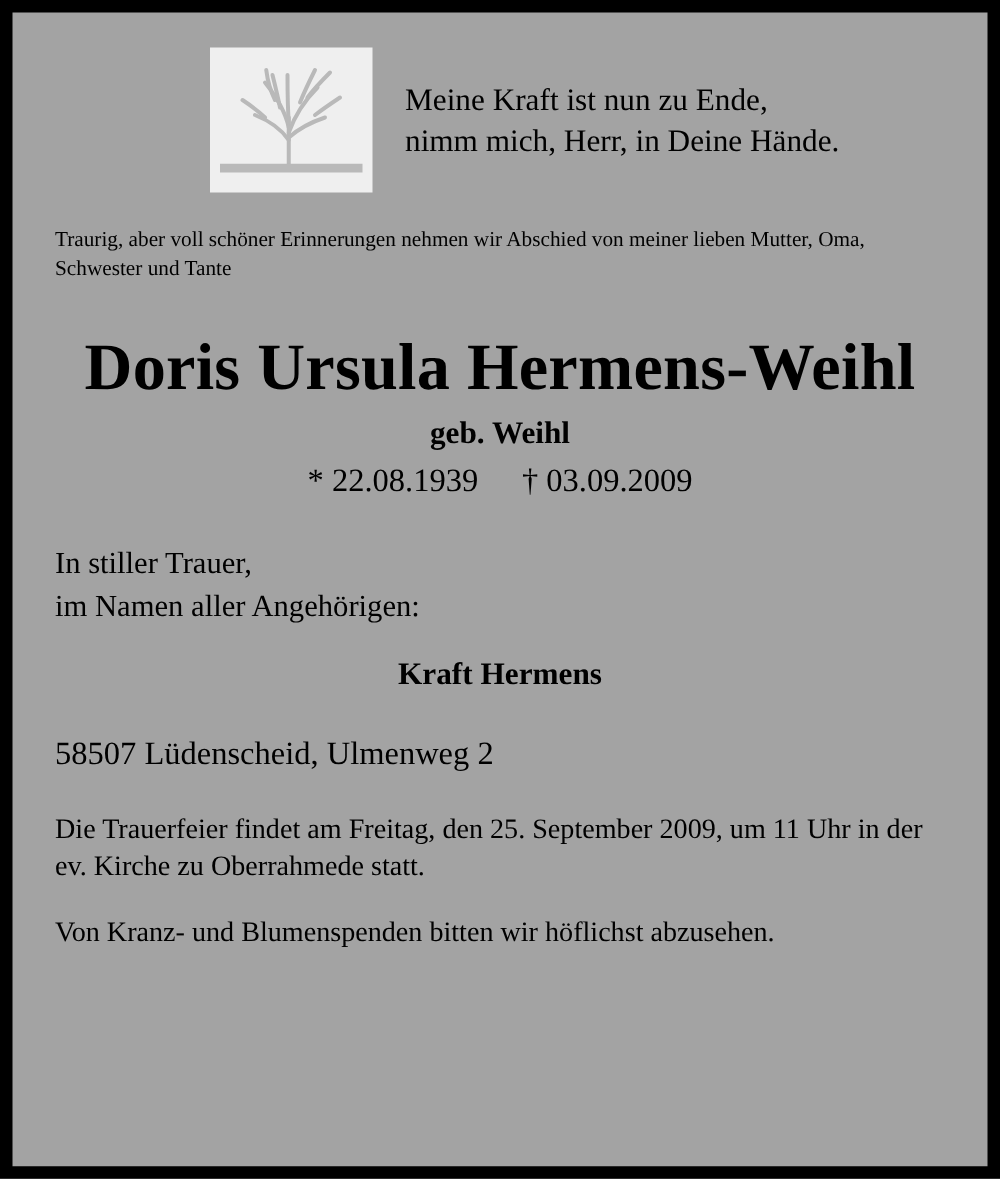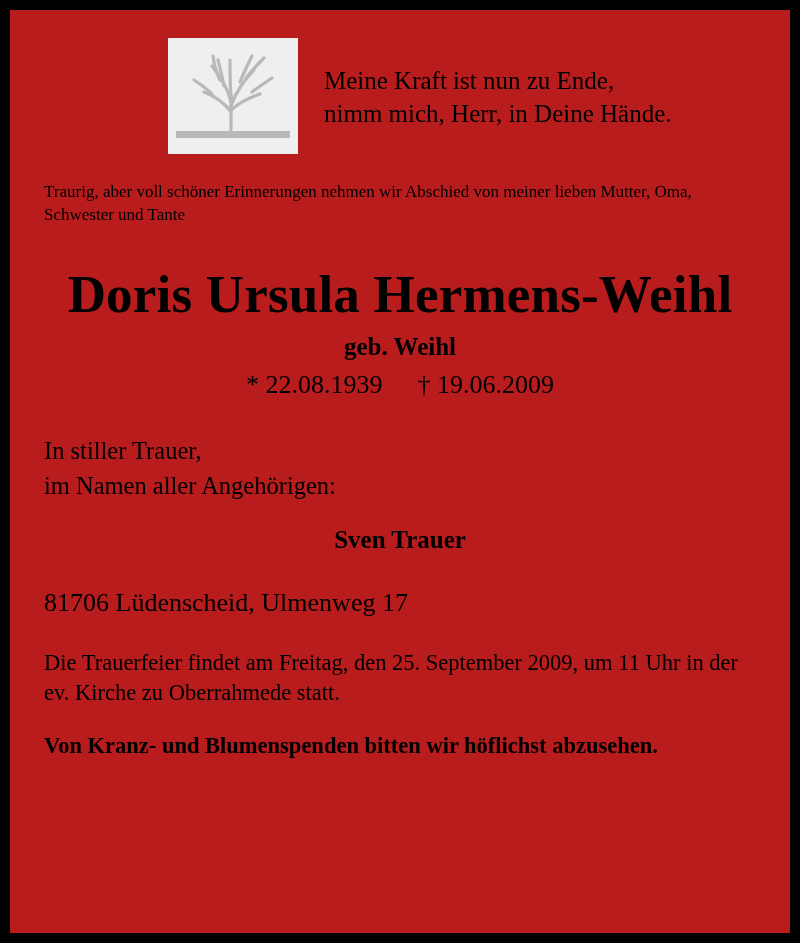--- a/index.html
+++ b/index.html
@@ -13,21 +13,21 @@
     font-family: "Liberation Serif", serif;
     color: #000000;
     overflow: hidden;
   }
   .obituary {
     position: relative;
     width: 800px;
     height: 943px;
     box-sizing: border-box;
     border: 10px solid #000000;
-    background: #b91c1c;
+    background: #a3a3a3;
   }
   .inner {
     position: relative;
     width: 100%;
     height: 100%;
     box-sizing: border-box;
     padding: 22px 34px 10px 34px;
   }
 
   
@@ -125,21 +125,20 @@
     margin-top: 30px;
     font-size: 22.5px;
     line-height: 1.36;
   }
   .details p {
     margin: 17px 0 22px 0;
     white-space: pre-line;
   }
   .details p:last-child {
     margin-bottom: 0;
-    font-weight: bold;
   }
 </style>
 </head>
 <body>
 
 <div class="obituary">
   <div class="inner">
 
     <div class="top-block">
       <div class="emblem">
@@ -168,28 +167,28 @@
     <div class="intro">Traurig, aber voll schöner Erinnerungen nehmen wir Abschied von meiner lieben Mutter, Oma, Schwester und Tante</div>
 
     <div class="name">Doris Ursula Hermens-Weihl</div>
     <div class="maiden">geb. Weihl</div>
 
     <div class="dates">
       <span>*</span>
       <span>22.08.1939</span>
       <span class="gap"></span>
       <span>†</span>
-      <span>19.06.2009</span>
+      <span>03.09.2009</span>
     </div>
 
     <div class="mourning">In stiller Trauer,
 im Namen aller Angehörigen:</div>
-    <div class="survivor">Sven Trauer</div>
+    <div class="survivor">Kraft Hermens</div>
 
-    <div class="address">81706 Lüdenscheid, Ulmenweg 17</div>
+    <div class="address">58507 Lüdenscheid, Ulmenweg 2</div>
 
     <div class="details">
       <p>Die Trauerfeier findet am Freitag, den 25. September 2009, um 11 Uhr in der ev. Kirche zu Oberrahmede statt.</p>
       <p>Von Kranz- und Blumenspenden bitten wir höflichst abzusehen.</p>
     </div>
 
   </div>
 </div>
 
 </body></html>

